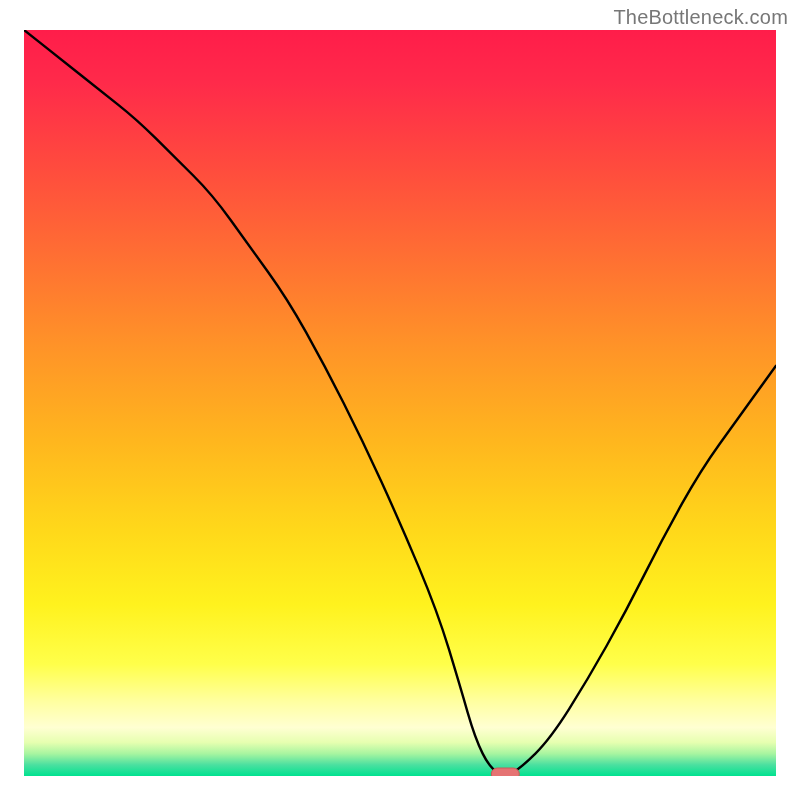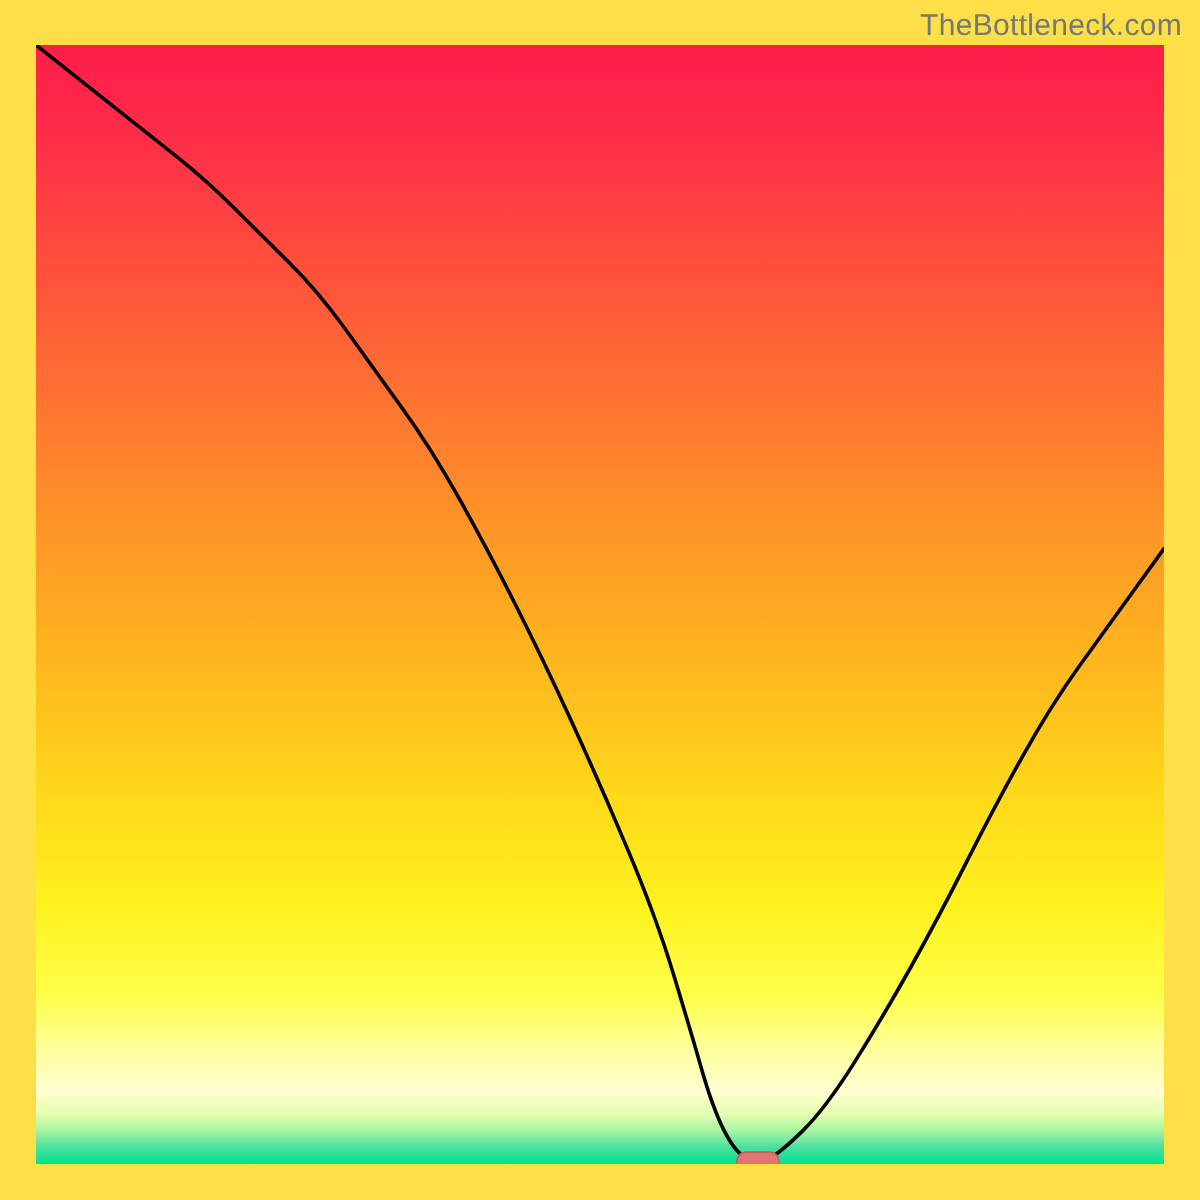--- a/index.html
+++ b/index.html
@@ -8,21 +8,21 @@
     width: 800px;
     height: 800px;
     background: #000;
     font-family: Arial, Helvetica, sans-serif;
     overflow: hidden;
   }
   .frame {
     position: relative;
     width: 800px;
     height: 800px;
-    background: #fde047;
+    background: #ffffff;
   }
   .watermark {
     position: absolute;
     top: 6px;
     right: 12px;
     color: #777;
     font-size: 20px;
     font-weight: 500;
     letter-spacing: 0.2px;
     z-index: 10;

